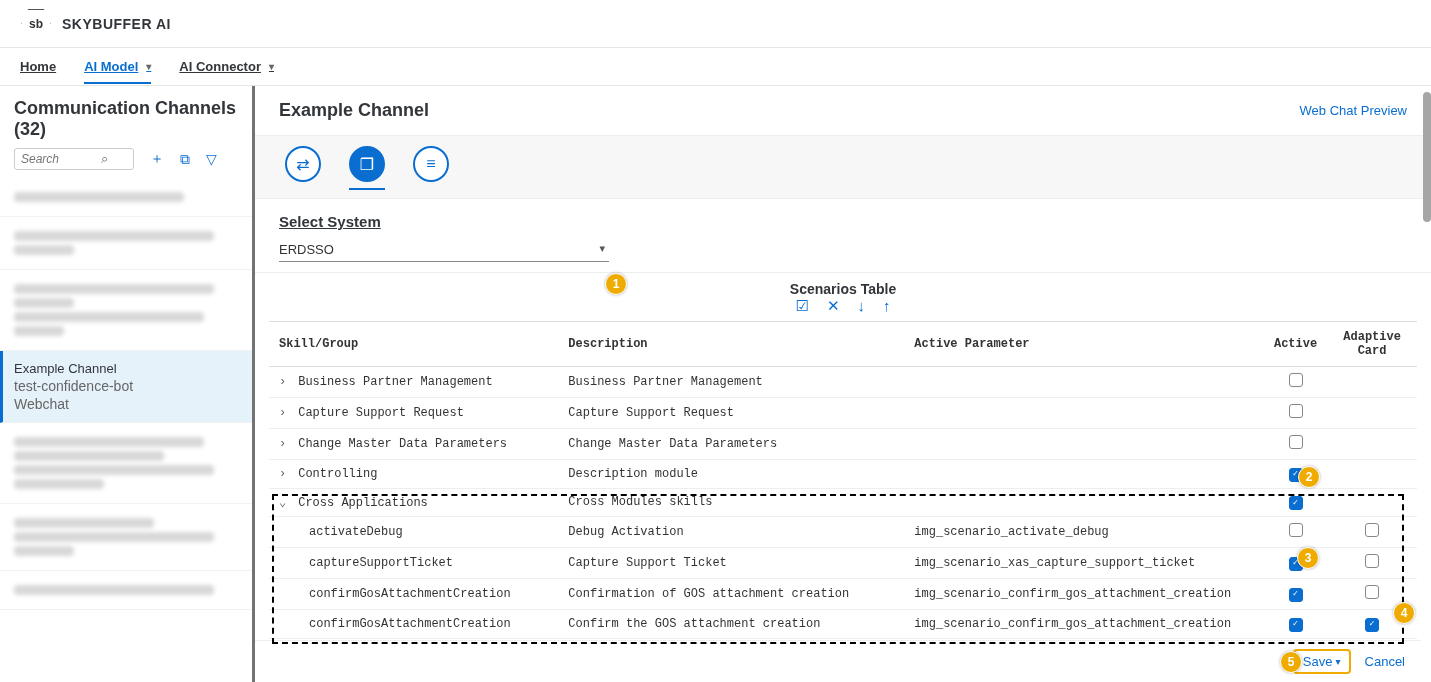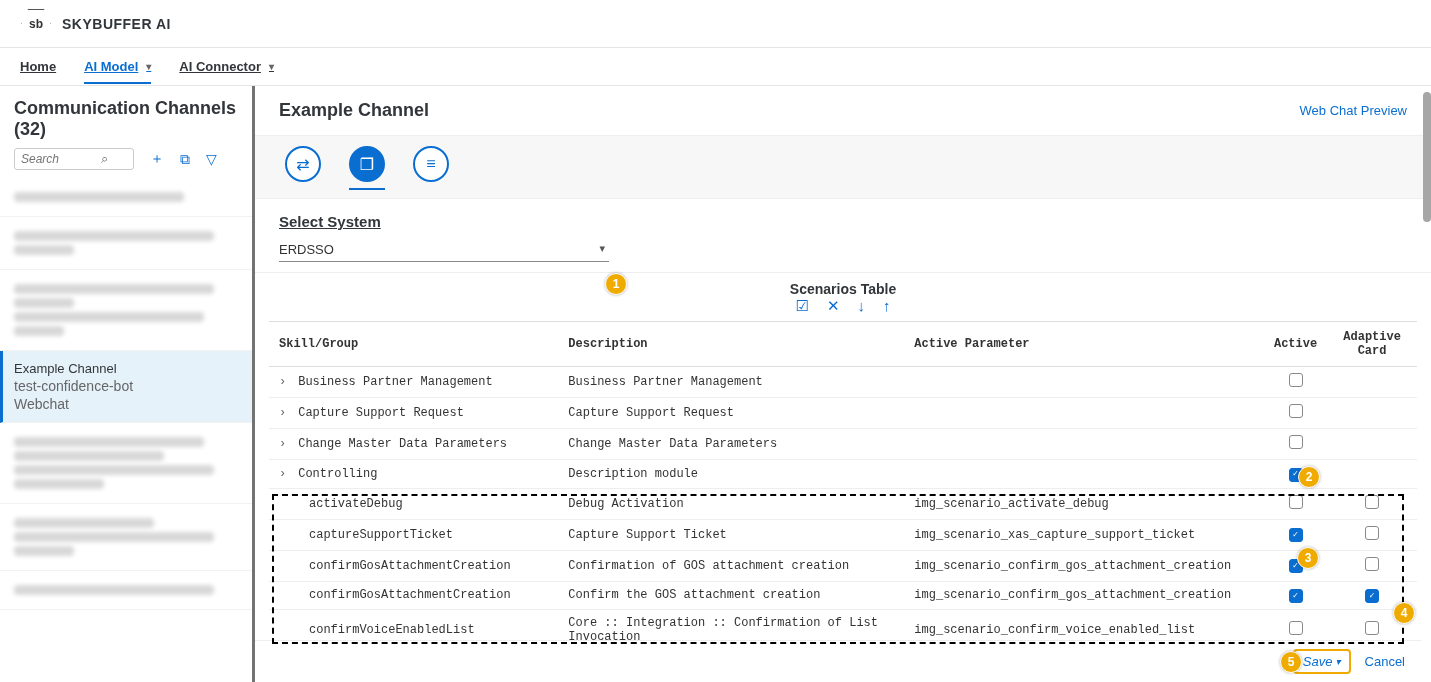--- a/index.html
+++ b/index.html
@@ -56,21 +56,21 @@
 .col-desc { width:350px; }
 .col-mem { width:360px; }
 .col-active { width:60px; text-align:center; }
 .col-adapt { width:90px; text-align:center; }
 .expander { display:inline-block; width:12px; color:#666; }
 .chk { width:14px; height:14px; border:1px solid #888; border-radius:3px; display:inline-flex; align-items:center; justify-content:center; background:#fff; cursor:pointer; }
 .chk.checked { background:#0a6ed1; border-color:#0a6ed1; color:#fff; }
 .chk.checked::after { content:"✓"; font-size:9px; line-height:1; }
 .dashed-frame { position:absolute; border:2px dashed #000; left:272px; top:494px; width:1132px; height:150px; pointer-events:none; z-index:40;}
 .footer-bar { position:absolute; bottom:0; left:255px; right:10px; display:flex; justify-content:flex-end; align-items:center; padding:8px 16px; background:#fff; border-top:1px solid #eee;}
-.save-btn { border:2px solid #f0ab00; border-radius:4px; padding:3px 8px; color:#0a6ed1; font-size:13px; cursor:pointer; display:flex; align-items:center; gap:3px; background:#fff;font-style:italic;}
+.save-btn { border:2px solid #f0ab00; border-radius:4px; padding:3px 8px; color:#0a6ed1; font-size:13px; cursor:pointer; display:flex; align-items:center; gap:3px; background:#fff;}
 .cancel-btn { color:#0a6ed1; font-size:13px; cursor:pointer; margin-left:14px; }
 tr.child td:first-child { padding-left:40px; }
 .table-wrap { padding: 0 14px 40px 14px; overflow:hidden;}
 </style>
 </head>
 <body>
 
 <div class="topbar">
   <div class="logo">sb</div>
   <div class="brand">SKYBUFFER AI</div>
@@ -198,20 +198,27 @@
               <td style="text-align: center;"><span class="chk"></span></td>
               <td style="text-align: center;"></td>
             </tr>
             <tr>
               <td><span class="expander">›</span> <span>Controlling</span></td>
               <td>Description module</td>
               <td></td>
               <td style="text-align: center;"><span class="chk checked"></span></td>
               <td style="text-align: center;"></td>
             </tr>
+            <tr>
+              <td><span class="expander">⌄</span> <span>Cross Applications</span></td>
+              <td>Cross Modules skills</td>
+              <td></td>
+              <td style="text-align: center;"><span class="chk checked"></span></td>
+              <td style="text-align: center;"></td>
+            </tr>
             <tr class="child">
               <td><span>activateDebug</span></td>
               <td>Debug Activation</td>
               <td>img_scenario_activate_debug</td>
               <td style="text-align: center;"><span class="chk"></span></td>
               <td style="text-align: center;"><span class="chk"></span></td>
             </tr>
             <tr class="child">
               <td><span>captureSupportTicket</span></td>
               <td>Capture Support Ticket</td>

